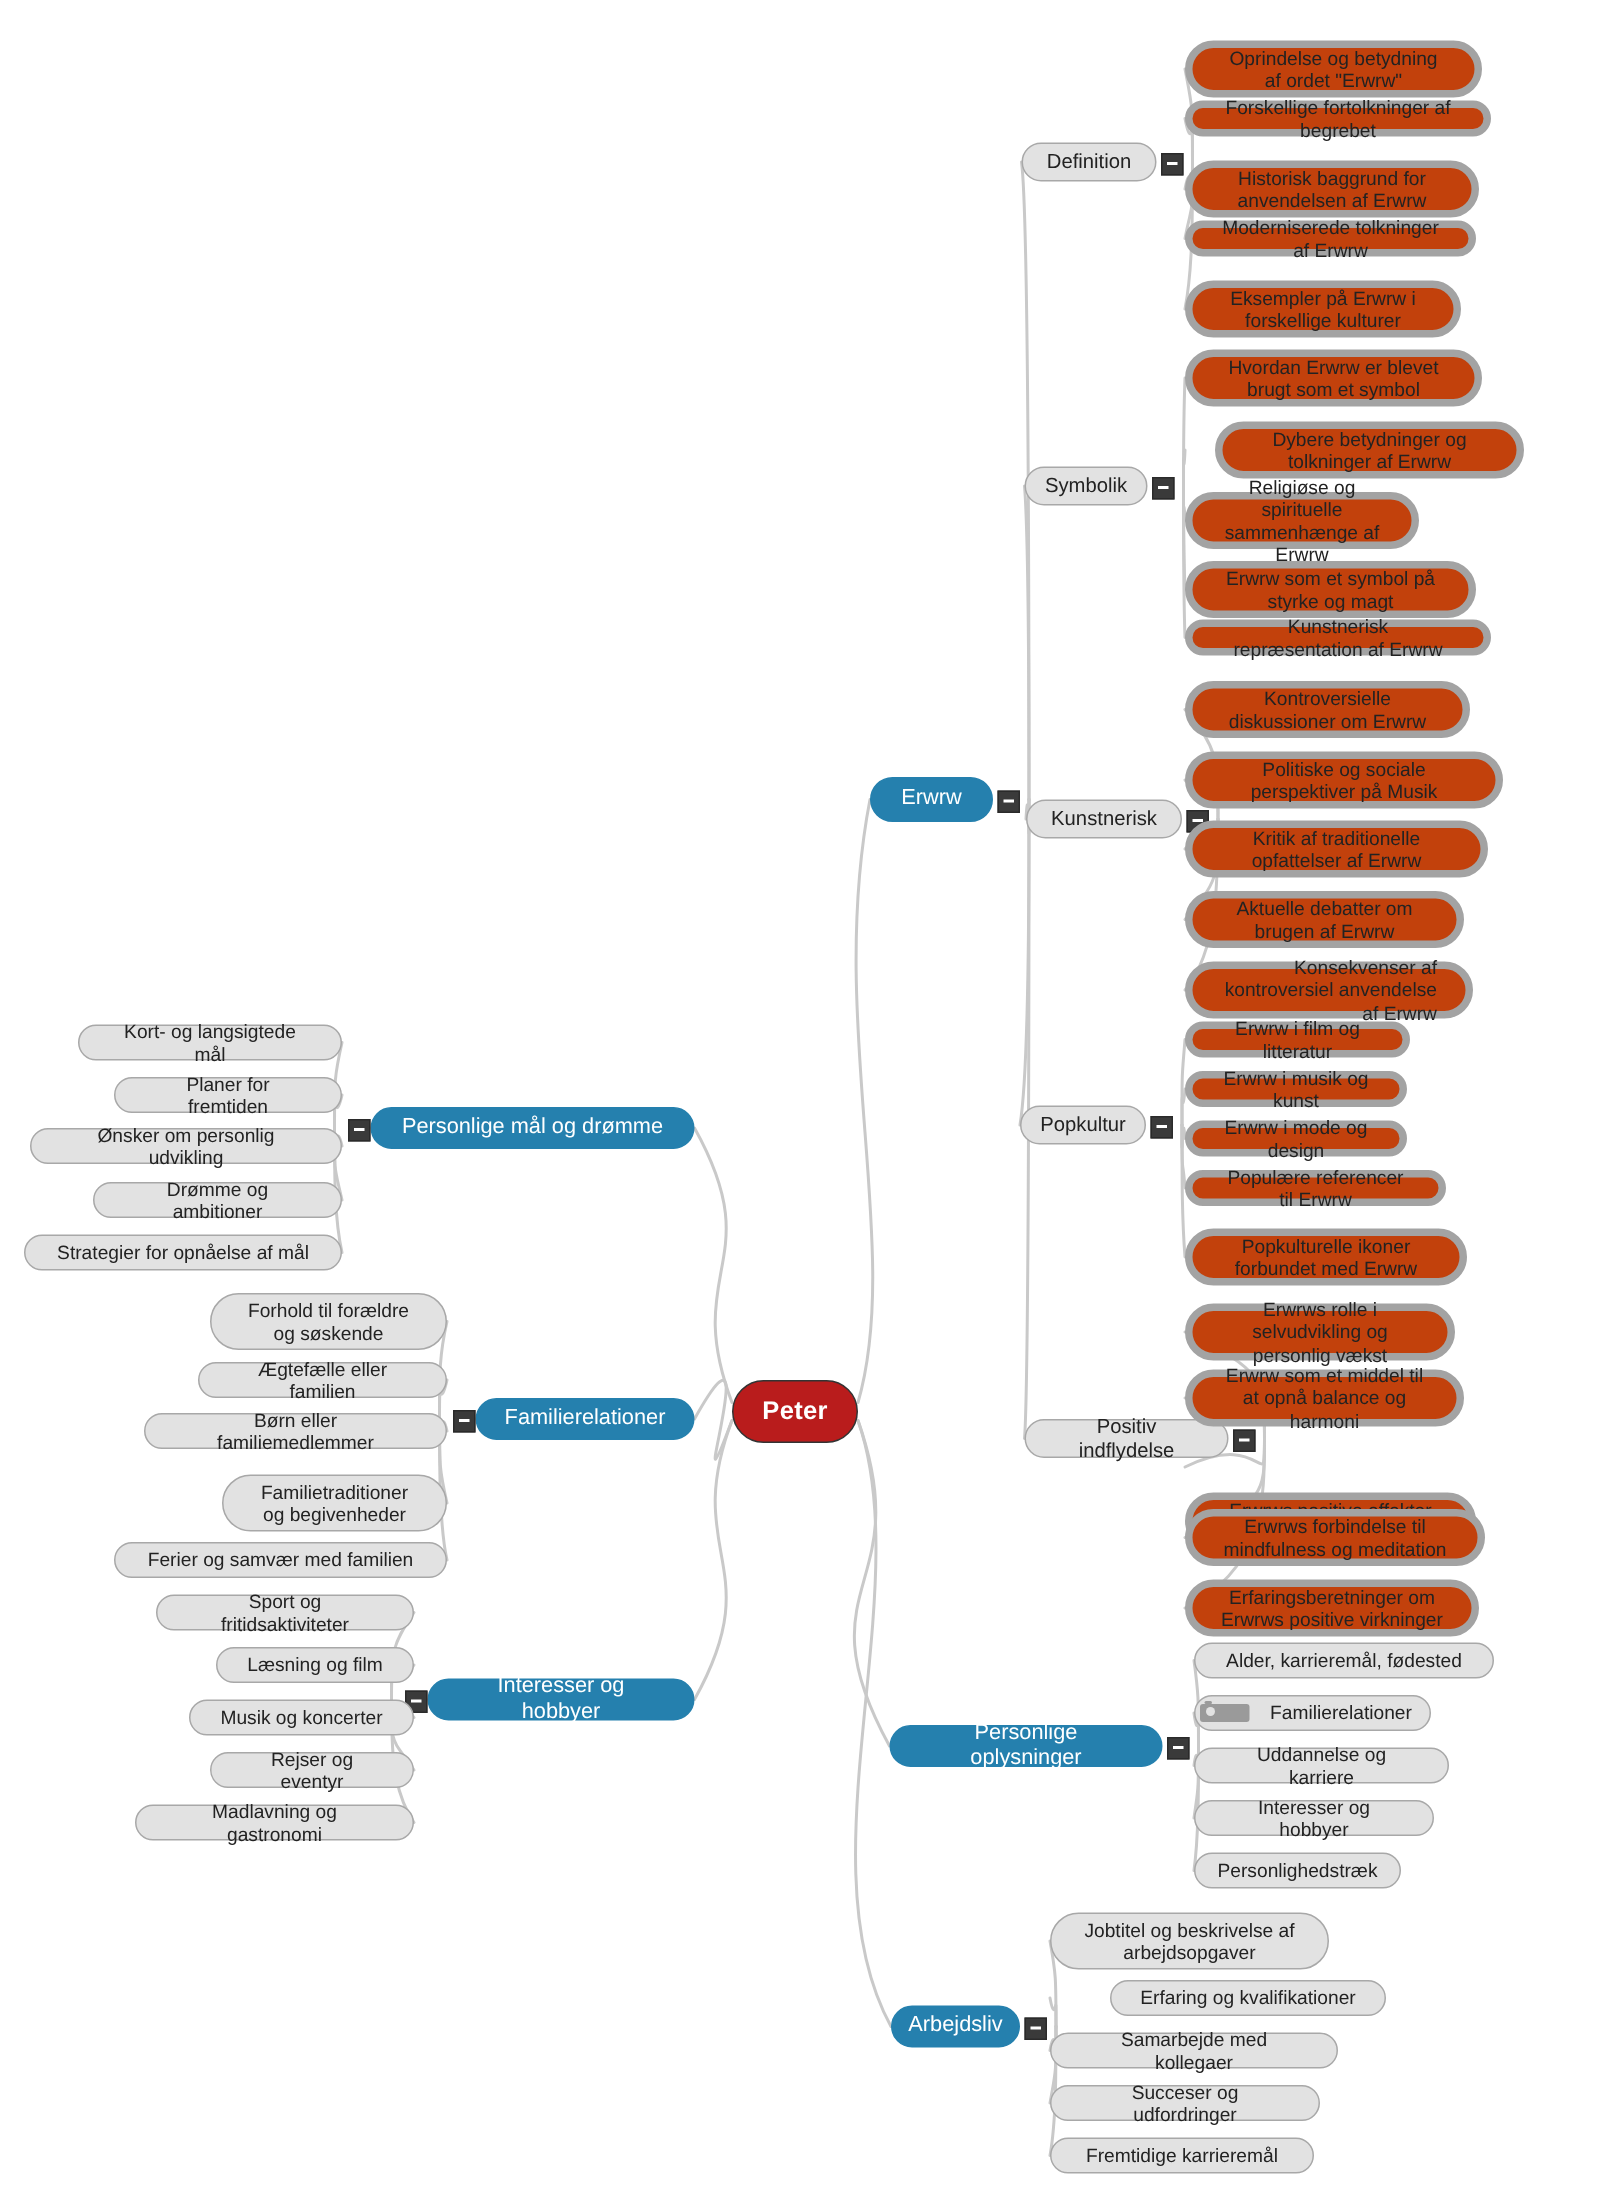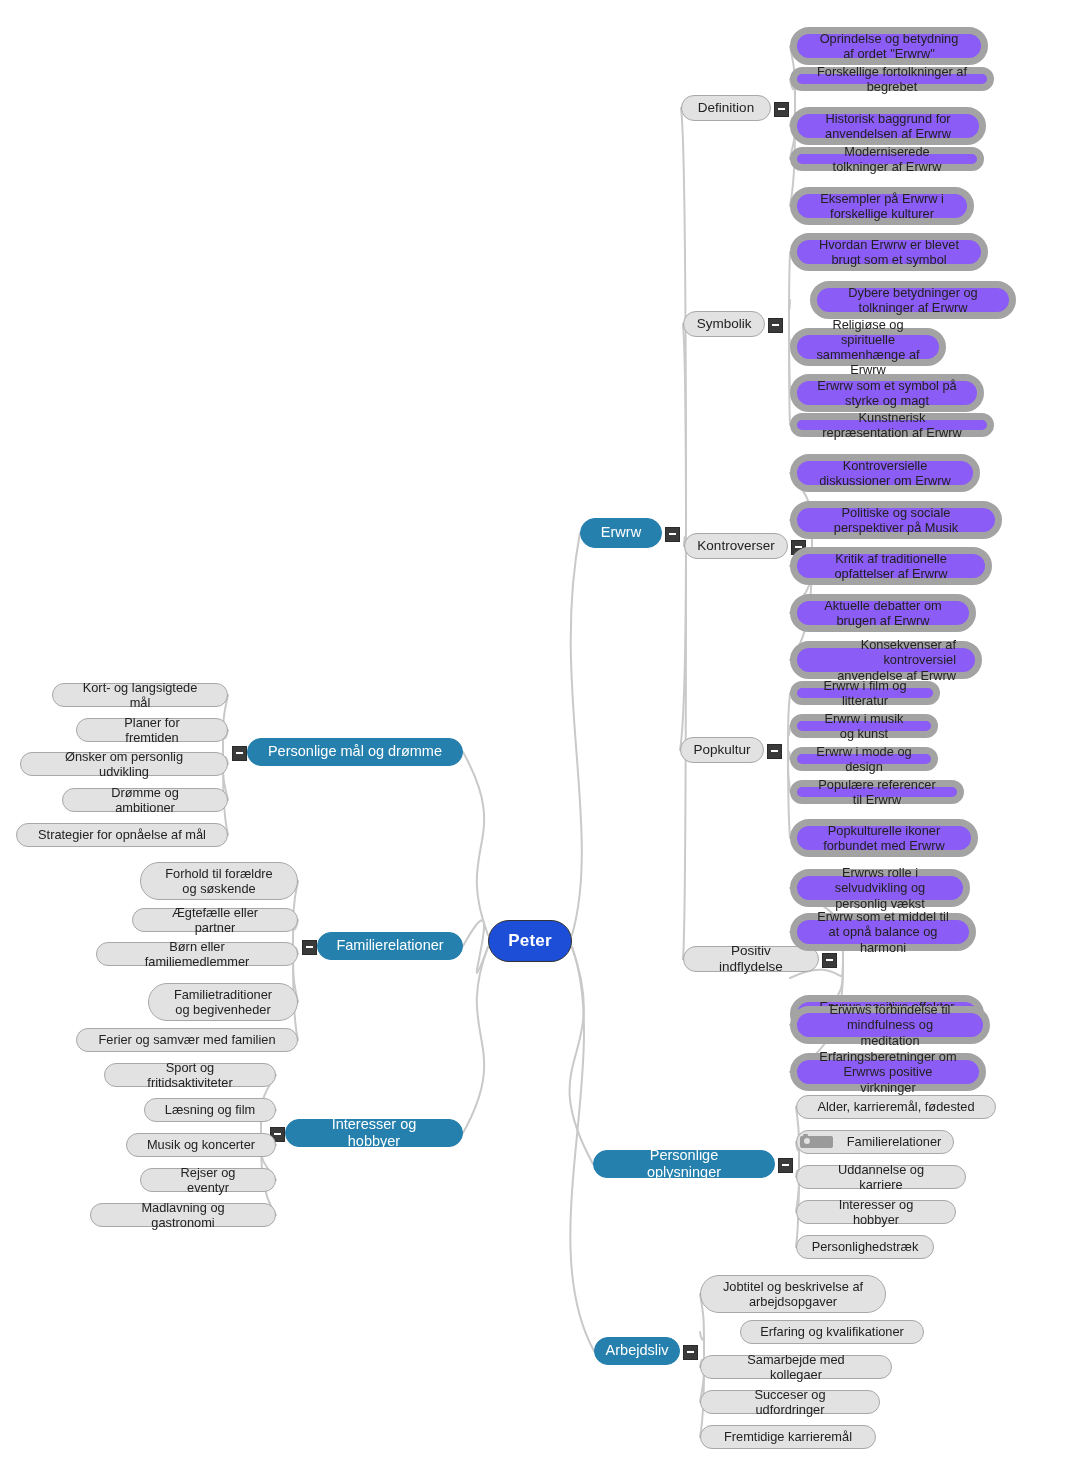--- a/index.html
+++ b/index.html
@@ -3,28 +3,28 @@
 <meta charset="utf-8">
 <style>
   html,body{margin:0;padding:0;background:#ffffff;}
   body{font-family:"Liberation Sans",sans-serif;}
   #canvas{position:relative;width:1077px;height:1473px;overflow:hidden;background:#fff;}
   #wires{position:absolute;left:0;top:0;width:1077px;height:1473px;pointer-events:none;}
   .node{position:absolute;box-sizing:border-box;display:flex;align-items:center;
         justify-content:center;text-align:center;border-radius:999px;
         line-height:1.18;}
   
-  .n-root{background:#1d4ed8;color:#ffffff;font-size:17px;font-weight:bold;
+  .n-root{background:#b91c1c;color:#ffffff;font-size:17px;font-weight:bold;
           border:1px solid #333333;letter-spacing:.2px;}
   
   .n-l1{background:#2580ae;color:#ffffff;font-size:14.5px;border:1px solid #2580ae;}
   
   .n-l2{background:#e2e2e2;color:#222;font-size:13.5px;border:1px solid #a8a8a8;}
   
-  .n-leafw{background:#8b5cf6;color:#222;font-size:12.8px;border:7px solid #a3a3a3;}
+  .n-leafw{background:#c2410c;color:#222;font-size:12.8px;border:5px solid #a3a3a3;}
   
   .n-leafg{background:#e2e2e2;color:#222;font-size:12.8px;border:1px solid #a8a8a8;}
   .n-leafw span,.n-leafg span,.n-l2 span,.n-l1 span,.n-root span{display:block;padding:0 9px;}
   .toggle{position:absolute;width:13px;height:13px;background:#3a3a3a;border:1px solid #2a2a2a;
           display:flex;align-items:center;justify-content:center;}
   .toggle i{display:block;width:7px;height:2px;background:#ffffff;}
   .cam{display:inline-block;width:15px;height:12px;background:#9a9a9a;border-radius:2px;
        position:relative;margin-right:5px;vertical-align:-2px;}
   .cam:before{content:"";position:absolute;left:4.5px;top:2px;width:6px;height:6px;
        border-radius:50%;background:#e2e2e2;}
@@ -173,21 +173,21 @@
           <span>Erwrw som et symbol på styrke og magt</span>
         </div>
       </div>
       <div class="node n-leafw" style="left: 790px; top: 413px; width: 204px; height: 24px;">
         <div class="leafrow">
           <span>Kunstnerisk repræsentation af Erwrw</span>
         </div>
       </div>
       <div class="node n-l2" style="left: 684px; top: 533px; width: 104px; height: 26px;">
         <div class="leafrow">
-          <span>Kontroverser</span>
+          <span>Kunstnerisk</span>
         </div>
       </div>
       <div class="toggle" style="left: 790.5px; top: 539.5px;">
         <i></i>
       </div>
       <div class="node n-leafw" style="left: 790px; top: 454px; width: 190px; height: 38px;">
         <div class="leafrow">
           <span>Kontroversielle diskussioner om Erwrw</span>
         </div>
       </div>
@@ -385,21 +385,21 @@
       <div class="toggle" style="left: 301.5px; top: 939.5px;">
         <i></i>
       </div>
       <div class="node n-leafg" style="left: 140px; top: 862px; width: 158px; height: 38px;">
         <div class="leafrow">
           <span>Forhold til forældre og søskende</span>
         </div>
       </div>
       <div class="node n-leafg" style="left: 132px; top: 908px; width: 166px; height: 24px;">
         <div class="leafrow">
-          <span>Ægtefælle eller partner</span>
+          <span>Ægtefælle eller familien</span>
         </div>
       </div>
       <div class="node n-leafg" style="left: 96px; top: 942px; width: 202px; height: 24px;">
         <div class="leafrow">
           <span>Børn eller familiemedlemmer</span>
         </div>
       </div>
       <div class="node n-leafg" style="left: 148px; top: 983px; width: 150px; height: 38px;">
         <div class="leafrow">
           <span>Familietraditioner og begivenheder</span>

